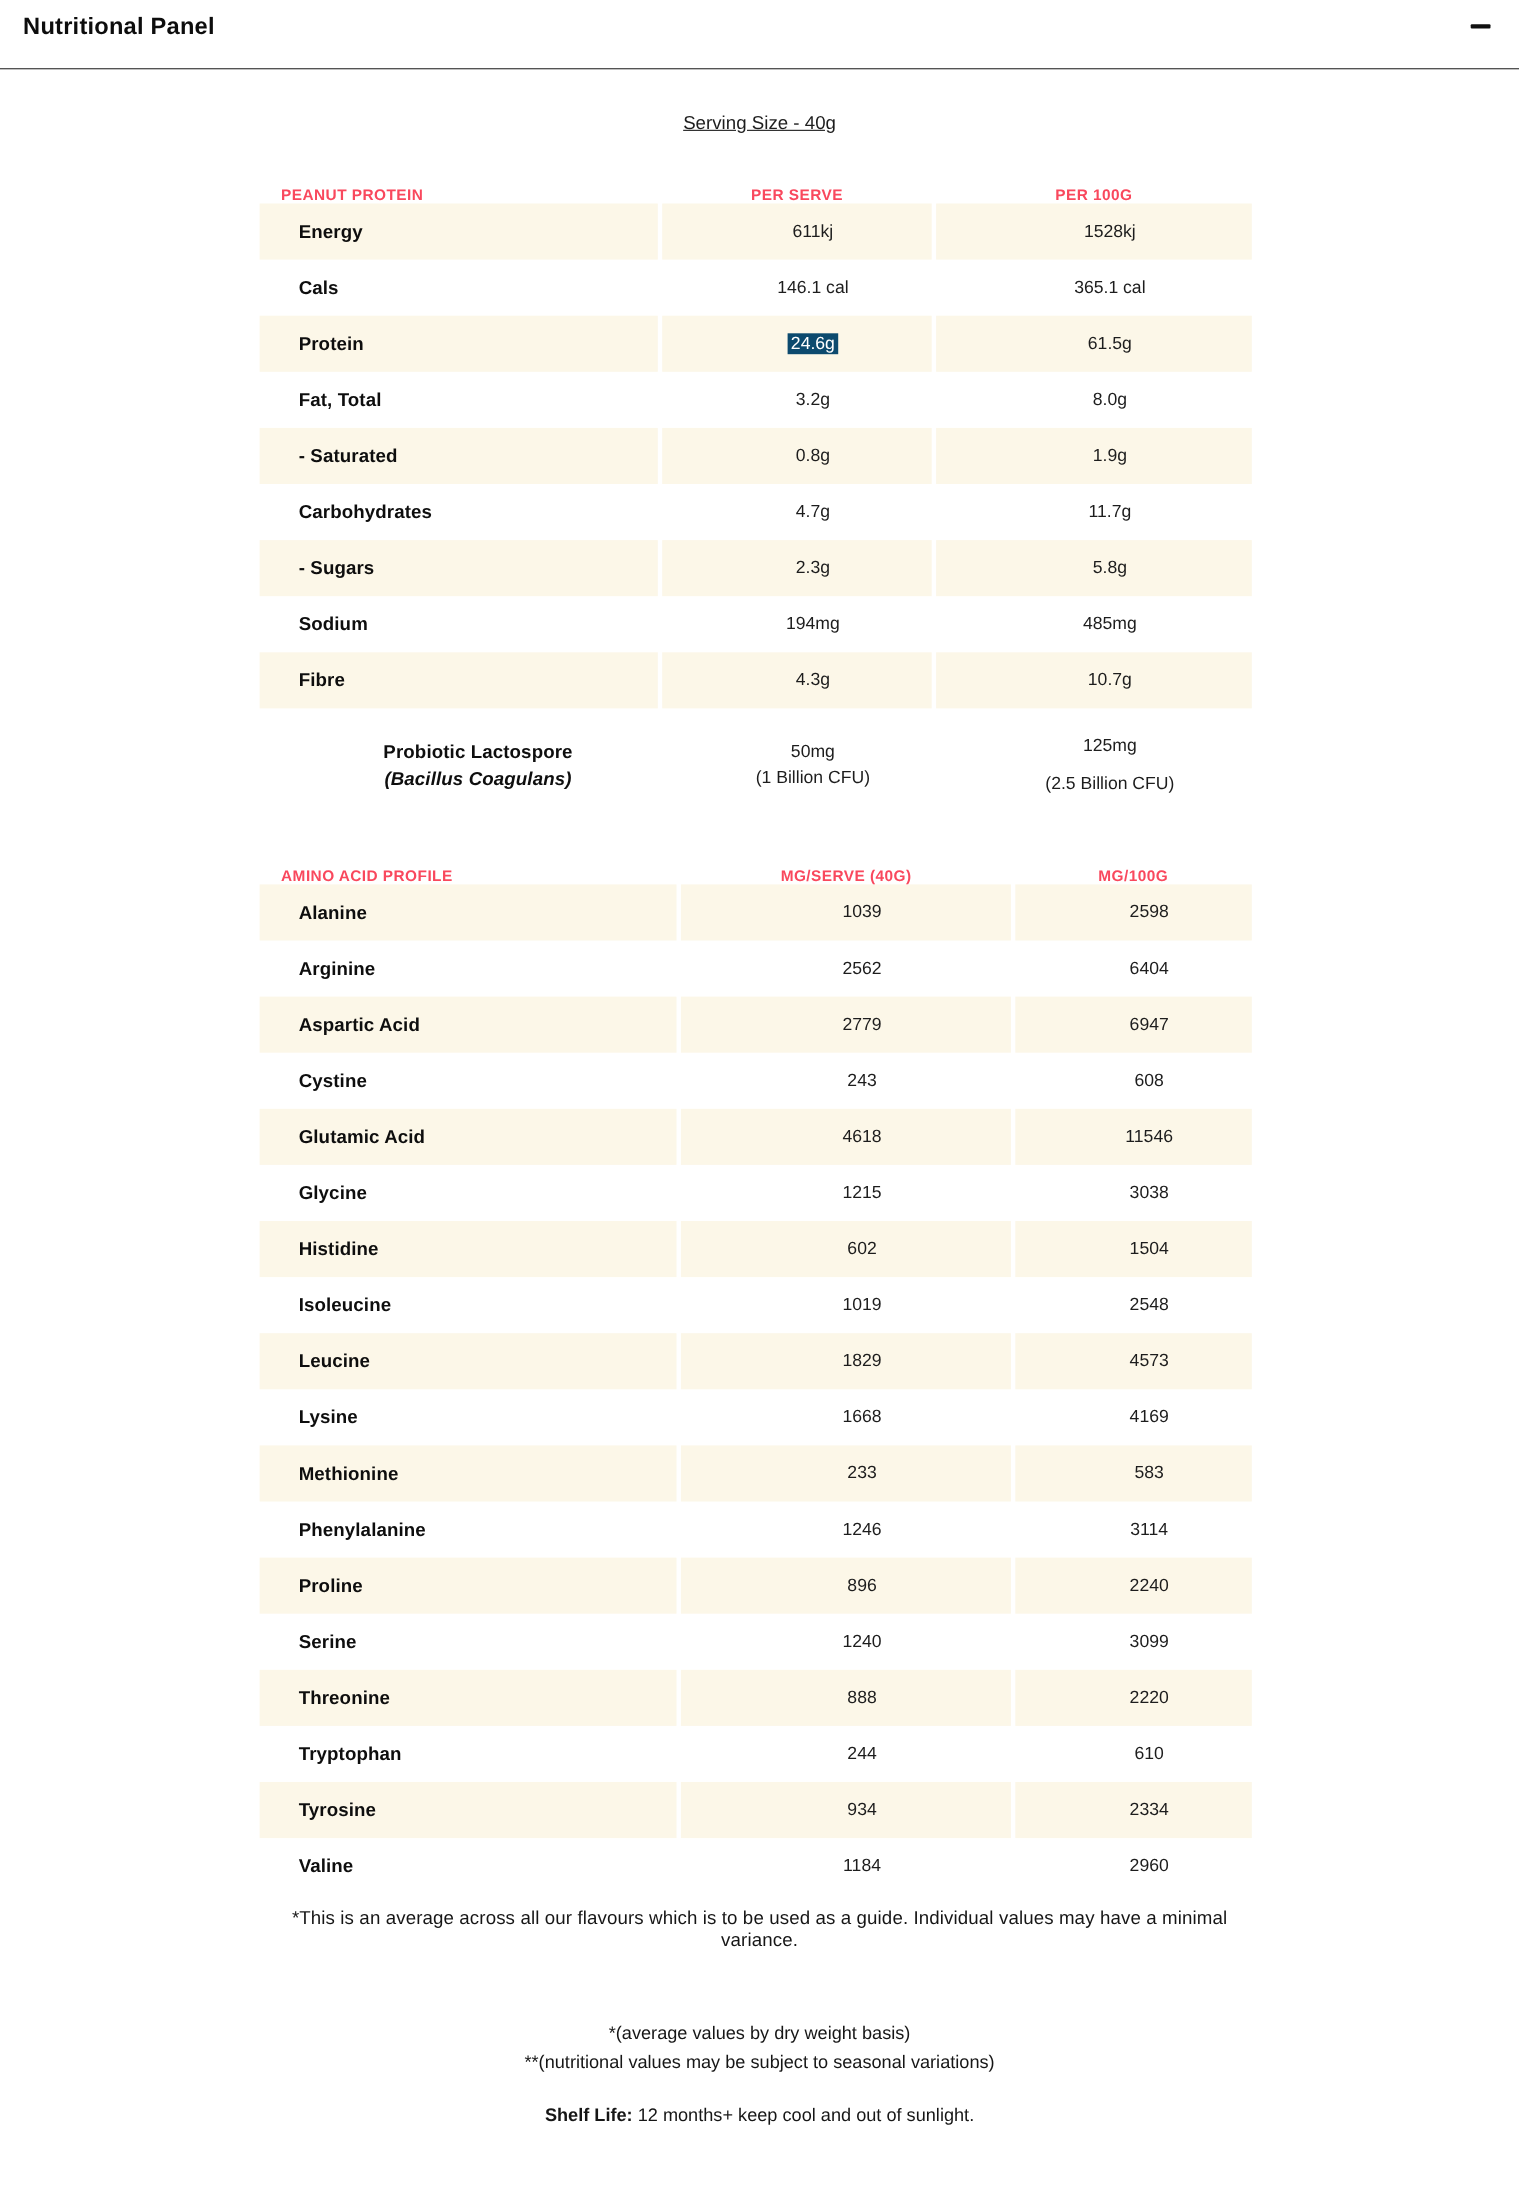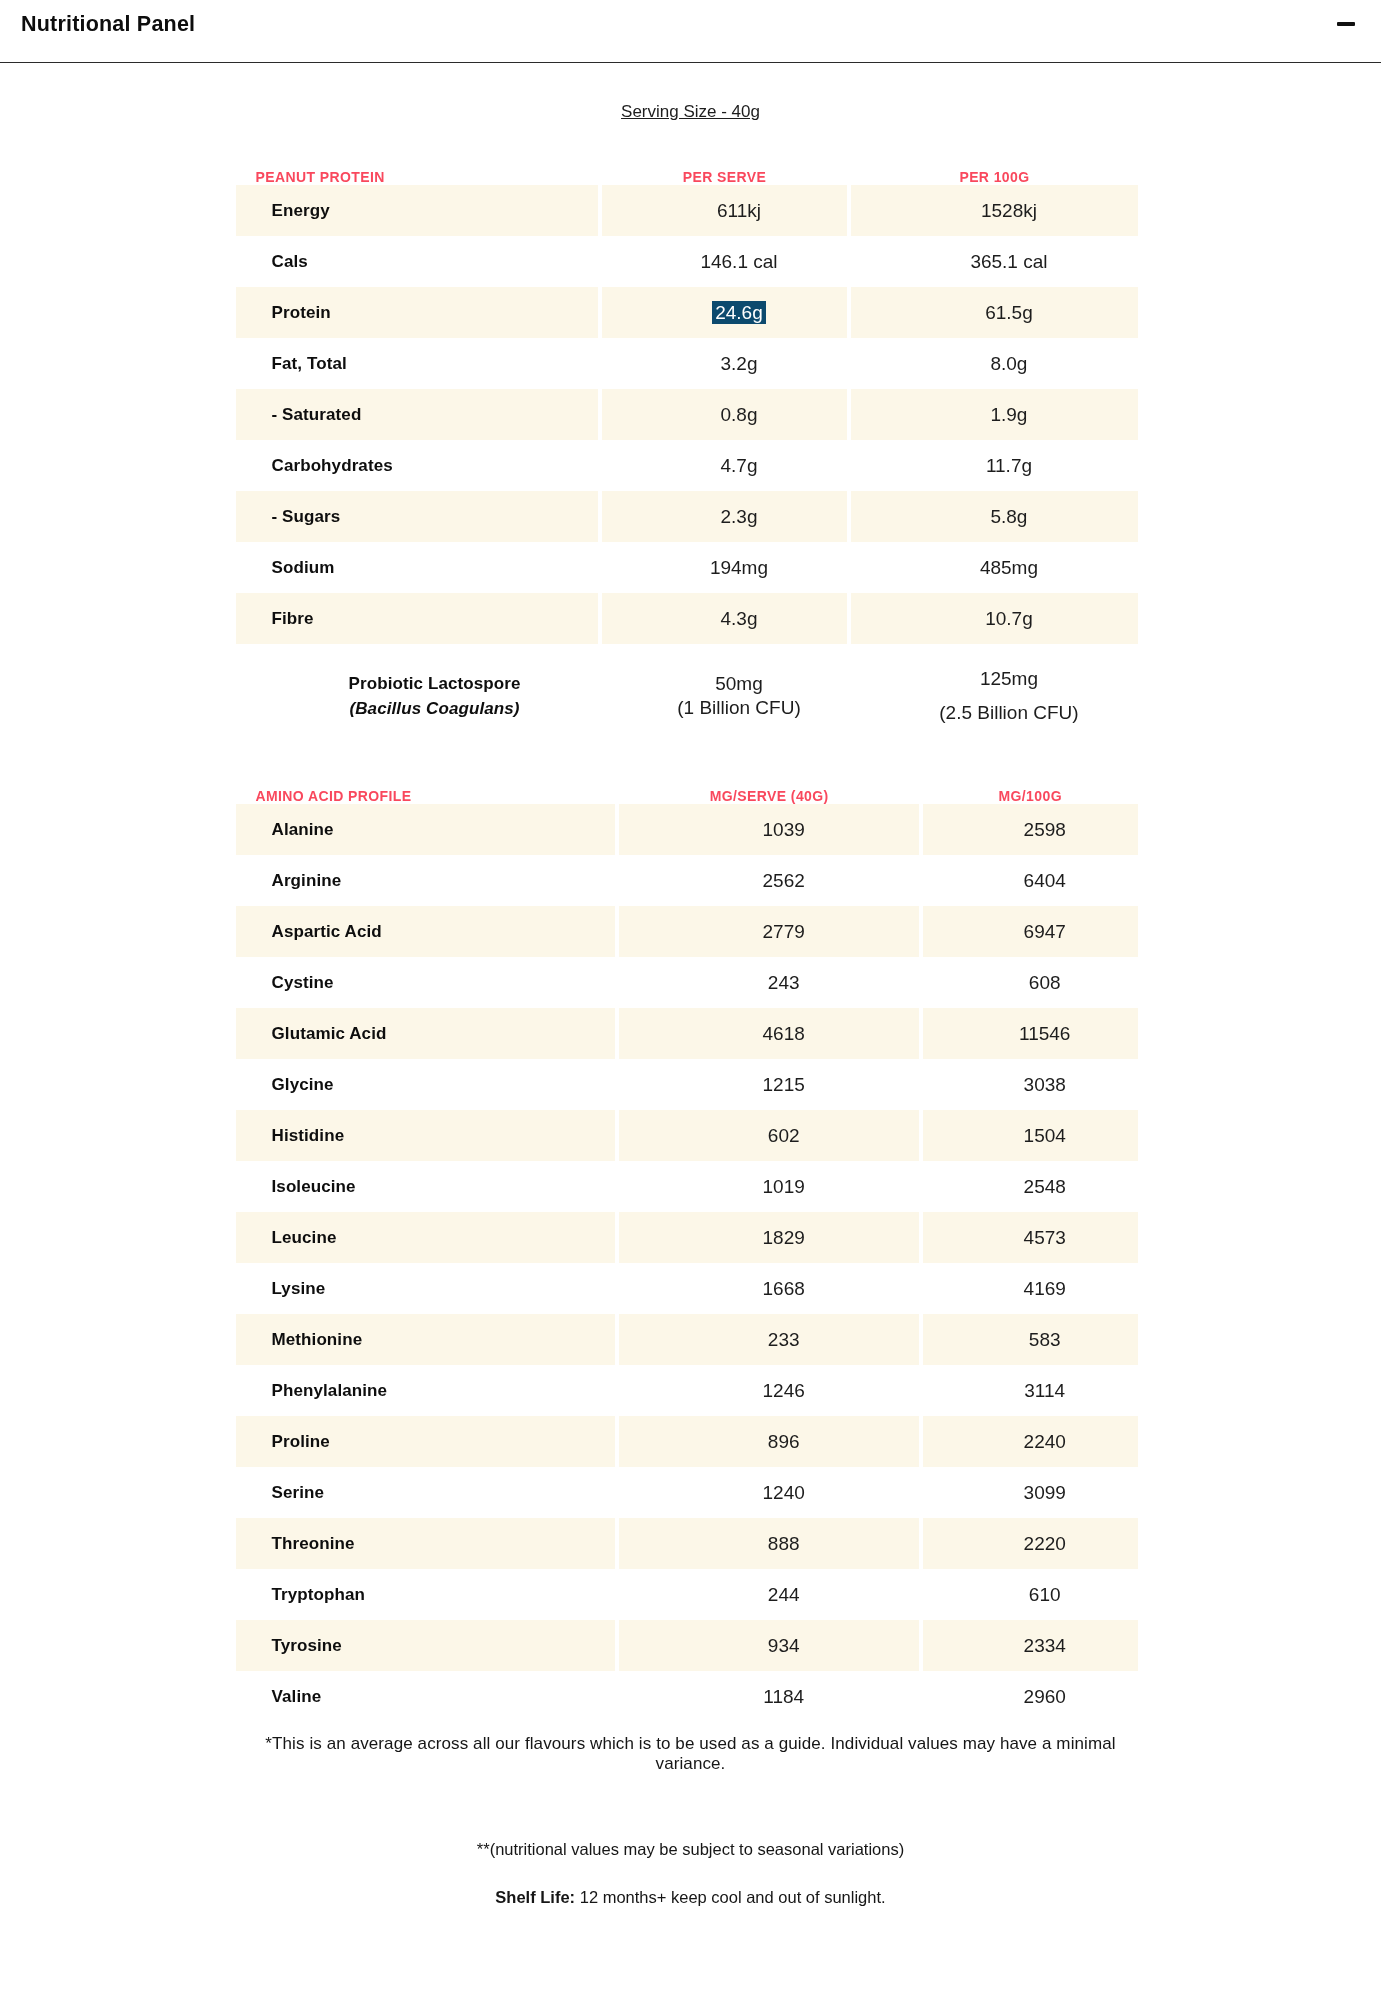--- a/index.html
+++ b/index.html
@@ -76,21 +76,21 @@
 
   .label-cell {
     font-size: 17px;
     font-weight: 700;
     color: #0e0e0e;
     text-align: left;
     padding-left: 36px;
     letter-spacing: 0.1px;
   }
   .value-cell {
-    font-size: 19px;
+    font-size: 16px;
     font-weight: 400;
     color: #1d1d1d;
     text-align: center;
     padding-left: 29px;
   }
 
   tr.probiotic-row { height: 104px; }
   .probiotic-row .label-cell { line-height: 25px; text-align: center; }
   .probiotic-row .value-cell.serve { line-height: 24px; }
   .probiotic-row .value-cell.g100 { line-height: 34px; margin-top: 48px; }
@@ -323,20 +323,21 @@
             <td class="label-cell"><span>Valine</span></td>
             <td class="value-cell"><span>1184</span></td>
             <td class="value-cell"><span>2960</span></td>
           </tr>
         </tbody>
     </table>
 
     <div class="table-note">*This is an average across all our flavours which is to be used as a guide. Individual values may have a minimal variance.</div>
 
     <div class="bottom-notes">
+      <div>*(average values by dry weight basis)</div>
       <div>**(nutritional values may be subject to seasonal variations)</div>
     </div>
 
     <div class="shelf-life">
       <span class="bold">Shelf Life:</span><span> 12 months+ keep cool and out of sunlight.</span>
     </div>
 
   </div>
 </div>
 

